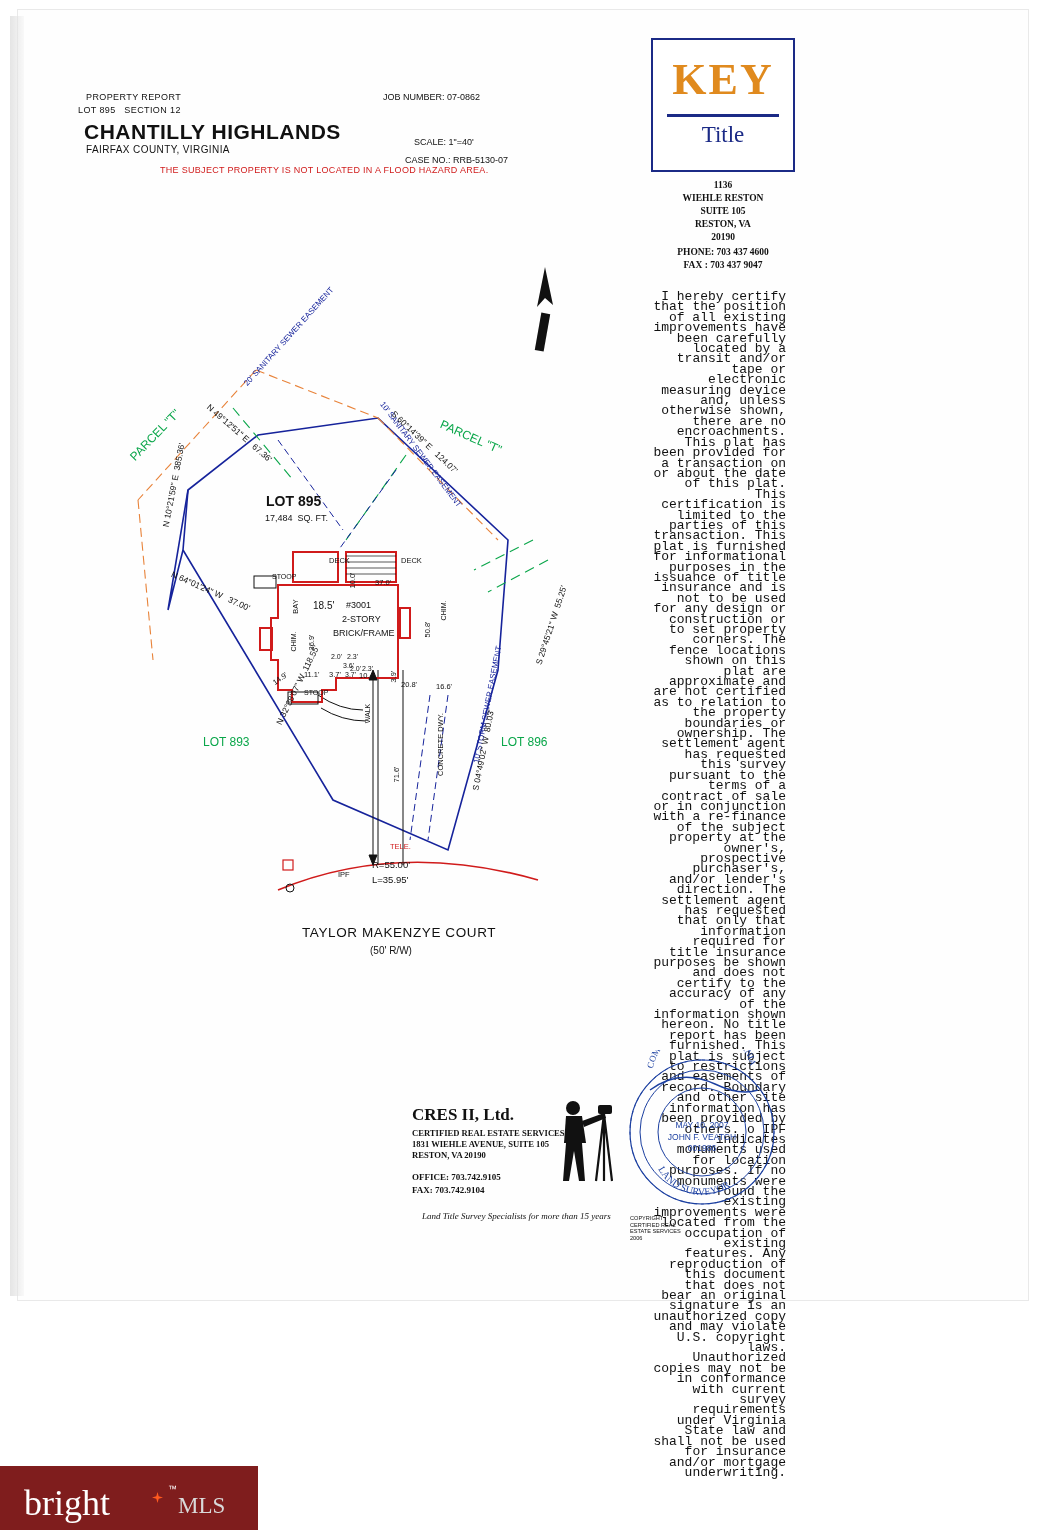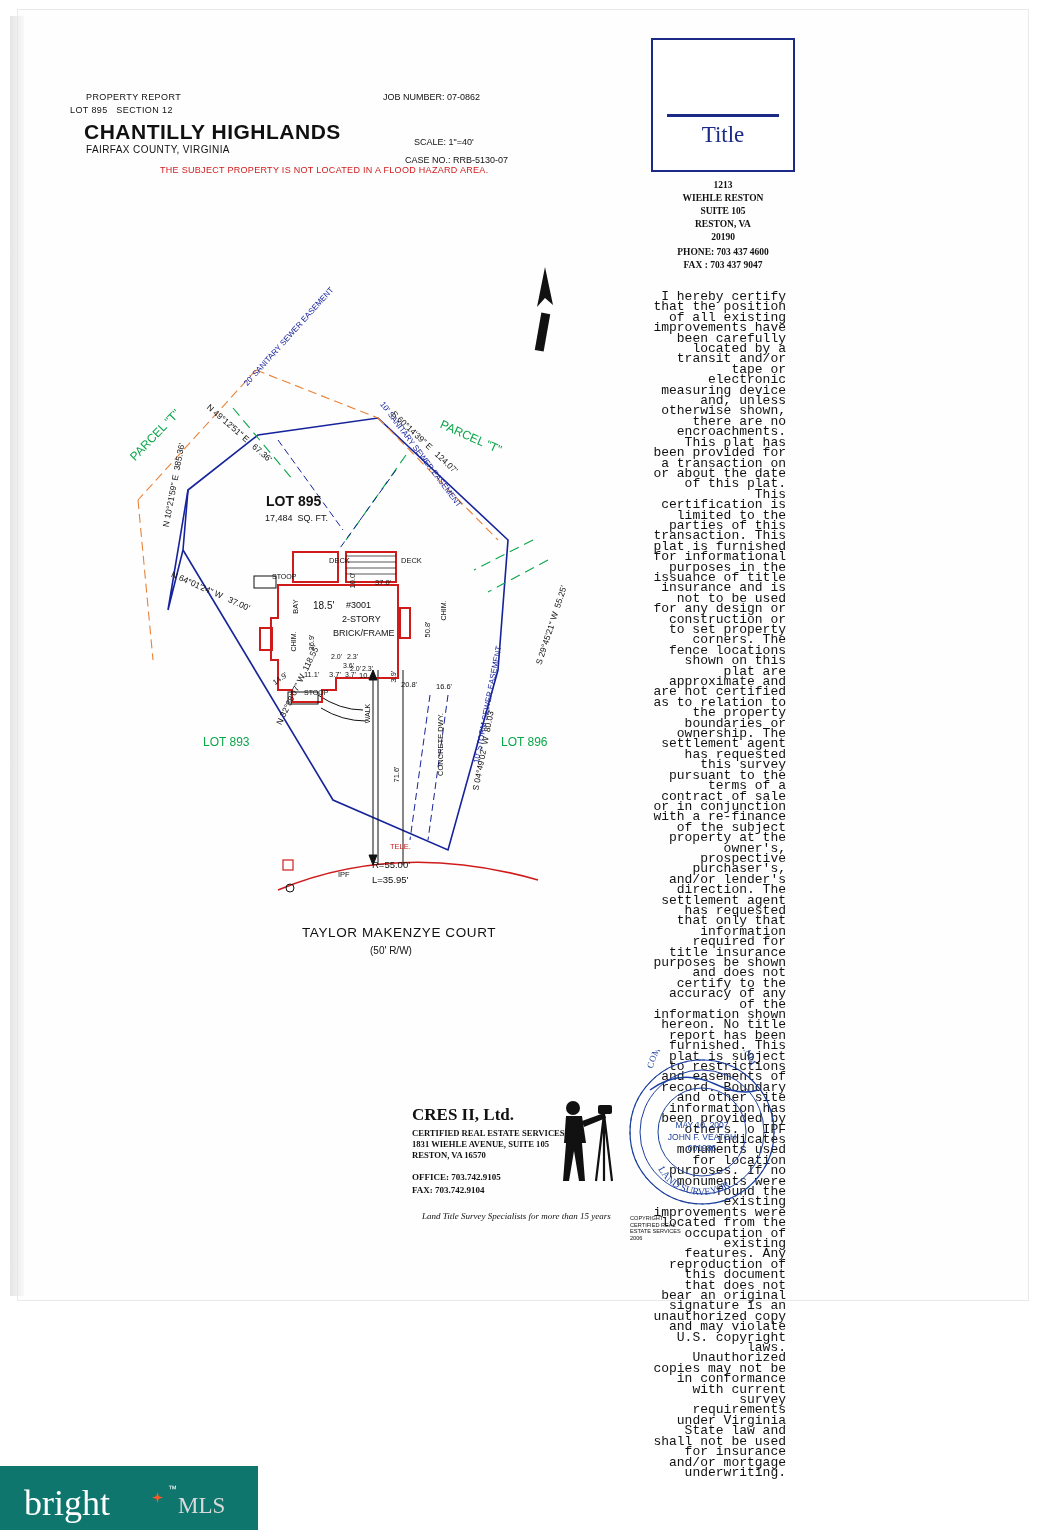--- a/index.html
+++ b/index.html
@@ -14,21 +14,21 @@
          background:linear-gradient(90deg,#cfcfcf,#f4f4f4);opacity:.55;}
 
   .txt{position:absolute;white-space:pre;}
   .blue{color:#16239b;}
   .red{color:#d01b1b;margin-left:42px;}
   .green{color:#0aa64a;}
   .blk{color:#111;}
 
   
   #hdr-report{left:68px;top:82px;font-size:9px;letter-spacing:.4px;color:#111;}
-  #hdr-lot{left:52px;top:95px;font-size:9px;letter-spacing:.4px;color:#111;}
+  #hdr-lot{left:60px;top:95px;font-size:9px;letter-spacing:.4px;color:#111;}
   #hdr-title{left:66px;top:110px;font-size:21px;font-weight:bold;letter-spacing:.5px;color:#111;
              font-family:"Liberation Sans",sans-serif;}
   #hdr-county{left:68px;top:134px;font-size:10px;letter-spacing:.4px;color:#111;}
   #hdr-flood{left:100px;top:155px;font-size:9px;letter-spacing:.3px;}
   #hdr-job{left:365px;top:82px;font-size:9px;color:#111;}
   #hdr-scale{left:396px;top:127px;font-size:9px;color:#111;}
   #hdr-case{left:387px;top:145px;font-size:9px;color:#111;}
 
   
   .logo{position:absolute;left:633px;top:28px;width:140px;height:130px;border:2px solid #1b2a86;background:#fff;}
@@ -57,21 +57,21 @@
   .cres{position:absolute;left:394px;top:1095px;}
   .cres .nm{font-family:"Liberation Serif",serif;font-size:17px;font-weight:bold;color:#111;}
   .cres .ln{font-family:"Liberation Serif",serif;font-size:8.6px;font-weight:bold;color:#111;line-height:11px;}
   .cres .of{font-family:"Liberation Serif",serif;font-size:9px;font-weight:bold;color:#111;line-height:13px;}
   .cres .it{font-family:"Liberation Serif",serif;font-size:9px;font-style:italic;color:#111;margin-left:10px;}
 
   
   .seal{position:absolute;left:602px;top:1040px;width:165px;height:165px;}
 
   
-  .wm{position:absolute;left:0;top:1466px;width:258px;height:64px;background:#0f766e;}
+  .wm{position:absolute;left:0;top:1466px;width:258px;height:64px;background:#7f1d1d;}
   .wm .b{position:absolute;left:24px;top:16px;font-size:36px;color:#fff;font-family:"Liberation Serif",serif;}
   .wm .tm{position:absolute;left:168px;top:18px;font-size:9px;color:#fff;}
   .wm .mls{position:absolute;left:178px;top:27px;font-size:23px;color:#d9d9d9;font-family:"Liberation Serif",serif;}
   .wm .dot{position:absolute;left:152px;top:26px;width:11px;height:11px;background:#ff5a1f;
       clip-path:polygon(50% 0,61% 39%,100% 50%,61% 61%,50% 100%,39% 61%,0 50%,39% 39%);}
 </style>
 </head>
 <body>
 
 <div class="page">
@@ -81,24 +81,25 @@
     <div class="txt blk" id="hdr-report">PROPERTY REPORT</div>
     <div class="txt blk" id="hdr-lot">LOT 895   SECTION 12</div>
     <div class="txt blk" id="hdr-title">CHANTILLY HIGHLANDS</div>
     <div class="txt blk" id="hdr-county">FAIRFAX COUNTY, VIRGINIA</div>
     <div class="txt red" id="hdr-flood">THE SUBJECT PROPERTY IS NOT LOCATED IN A FLOOD HAZARD AREA.</div>
     <div class="txt blk" id="hdr-job">JOB NUMBER: 07-0862</div>
     <div class="txt blk" id="hdr-scale">SCALE: 1"=40'</div>
     <div class="txt blk" id="hdr-case">CASE NO.: RRB-5130-07</div>
 
     <div class="logo">
+      <div class="key">KEY</div>
       <div class="keyline"></div>
       <div class="title">Title</div>
     </div>
-    <div class="addr" style="top:170px">1213</div>
+    <div class="addr" style="top:170px">1136</div>
     <div class="addr" style="top:183px">WIEHLE RESTON</div>
     <div class="addr" style="top:196px">SUITE 105</div>
     <div class="addr" style="top:209px">RESTON, VA</div>
     <div class="addr" style="top:222px">20190</div>
     <div class="addr" style="top:237px">PHONE: 703 437 4600</div>
     <div class="addr" style="top:250px">FAX : 703 437 9047</div>
 
     <div class="cert">I hereby certify that the position of all existing improvements have been carefully located by a transit and/or tape or electronic measuring device and, unless otherwise shown, there are no encroachments.   This plat has been provided for a transaction on or about the date of this plat.  This certification is limited to the parties of this transaction.  This plat is furnished for informational purposes in the issuance of title insurance and is not to be used for any design or construction or to set property corners.  The fence locations shown on this plat are approximate and are not certified as to relation to the property boundaries or ownership.  The settlement agent has requested this survey pursuant to the terms of a contract of sale or in conjunction with a re-finance of the subject property at the owner's, prospective purchaser's, and/or lender's direction.  The settlement agent has requested that only that information required for title insurance purposes be shown and does not certify to the accuracy of any of the information shown hereon.  No title report has been furnished.  This plat is subject to restrictions and easements of record. Boundary and other site information has been provided by others. o IPF indicates monuments used for location purposes.  If no monuments were found the existing improvements were located  from the occupation of existing features.  Any reproduction of this document that does not bear an original signature is an unauthorized copy and may violate U.S. copyright laws. Unauthorized copies may not be in conformance with current survey requirements under Virginia State law and shall not be used for insurance and/or mortgage underwriting.</div>
 
     <svg class="north" viewBox="0 0 40 110">
@@ -239,21 +240,21 @@
     <div class="lbl blk" style="left:354px;top:849px;font-size:9.5px">R=55.00'</div>
     <div class="lbl blk" style="left:354px;top:864px;font-size:9.5px">L=35.95'</div>
 
     <div class="lbl blk" style="left:284px;top:915px;font-size:13.5px;letter-spacing:.6px">TAYLOR MAKENZYE COURT</div>
     <div class="lbl blk" style="left:352px;top:935px;font-size:10px">(50' R/W)</div>
 
     <div class="cres">
       <div class="nm">CRES II, Ltd.</div>
       <div class="ln" style="margin-top:3px">CERTIFIED REAL ESTATE SERVICES</div>
       <div class="ln">1831 WIEHLE AVENUE, SUITE 105</div>
-      <div class="ln">RESTON, VA 16570</div>
+      <div class="ln">RESTON, VA 20190</div>
       <div class="of" style="margin-top:10px">OFFICE:  703.742.9105</div>
       <div class="of">FAX:      703.742.9104</div>
       <div class="it" style="margin-top:14px">Land Title Survey Specialists for more than 15 years</div>
     </div>
 
     <svg style="position:absolute;left:528px;top:1085px;width:70px;height:105px" viewBox="0 0 70 105">
       <g fill="#111">
         <circle cx="27" cy="13" r="7"></circle>
         <path d="M20,21 L36,21 L40,48 L18,48 Z"></path>
         <path d="M20,48 L17,86 L23,86 L28,56 L33,86 L39,86 L36,48 Z"></path>

